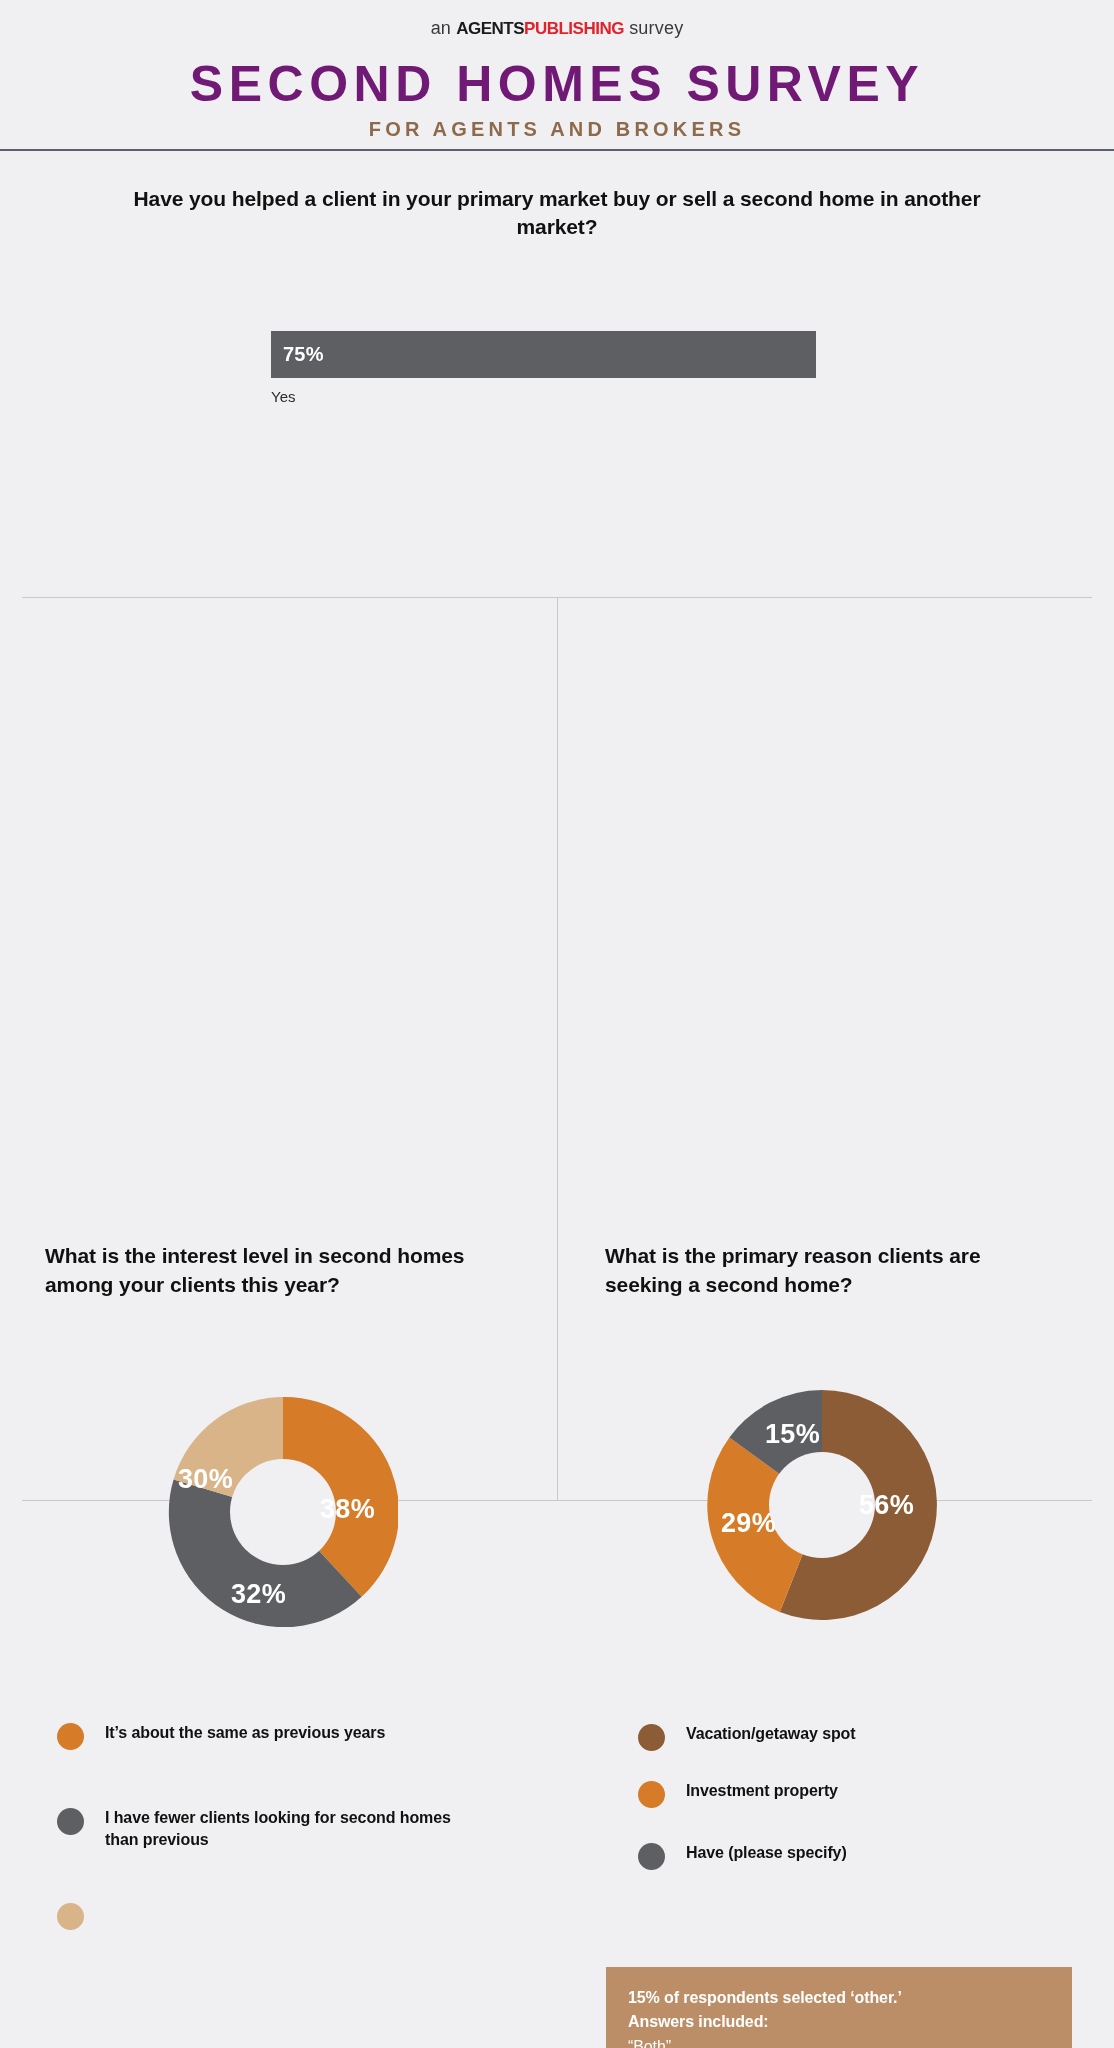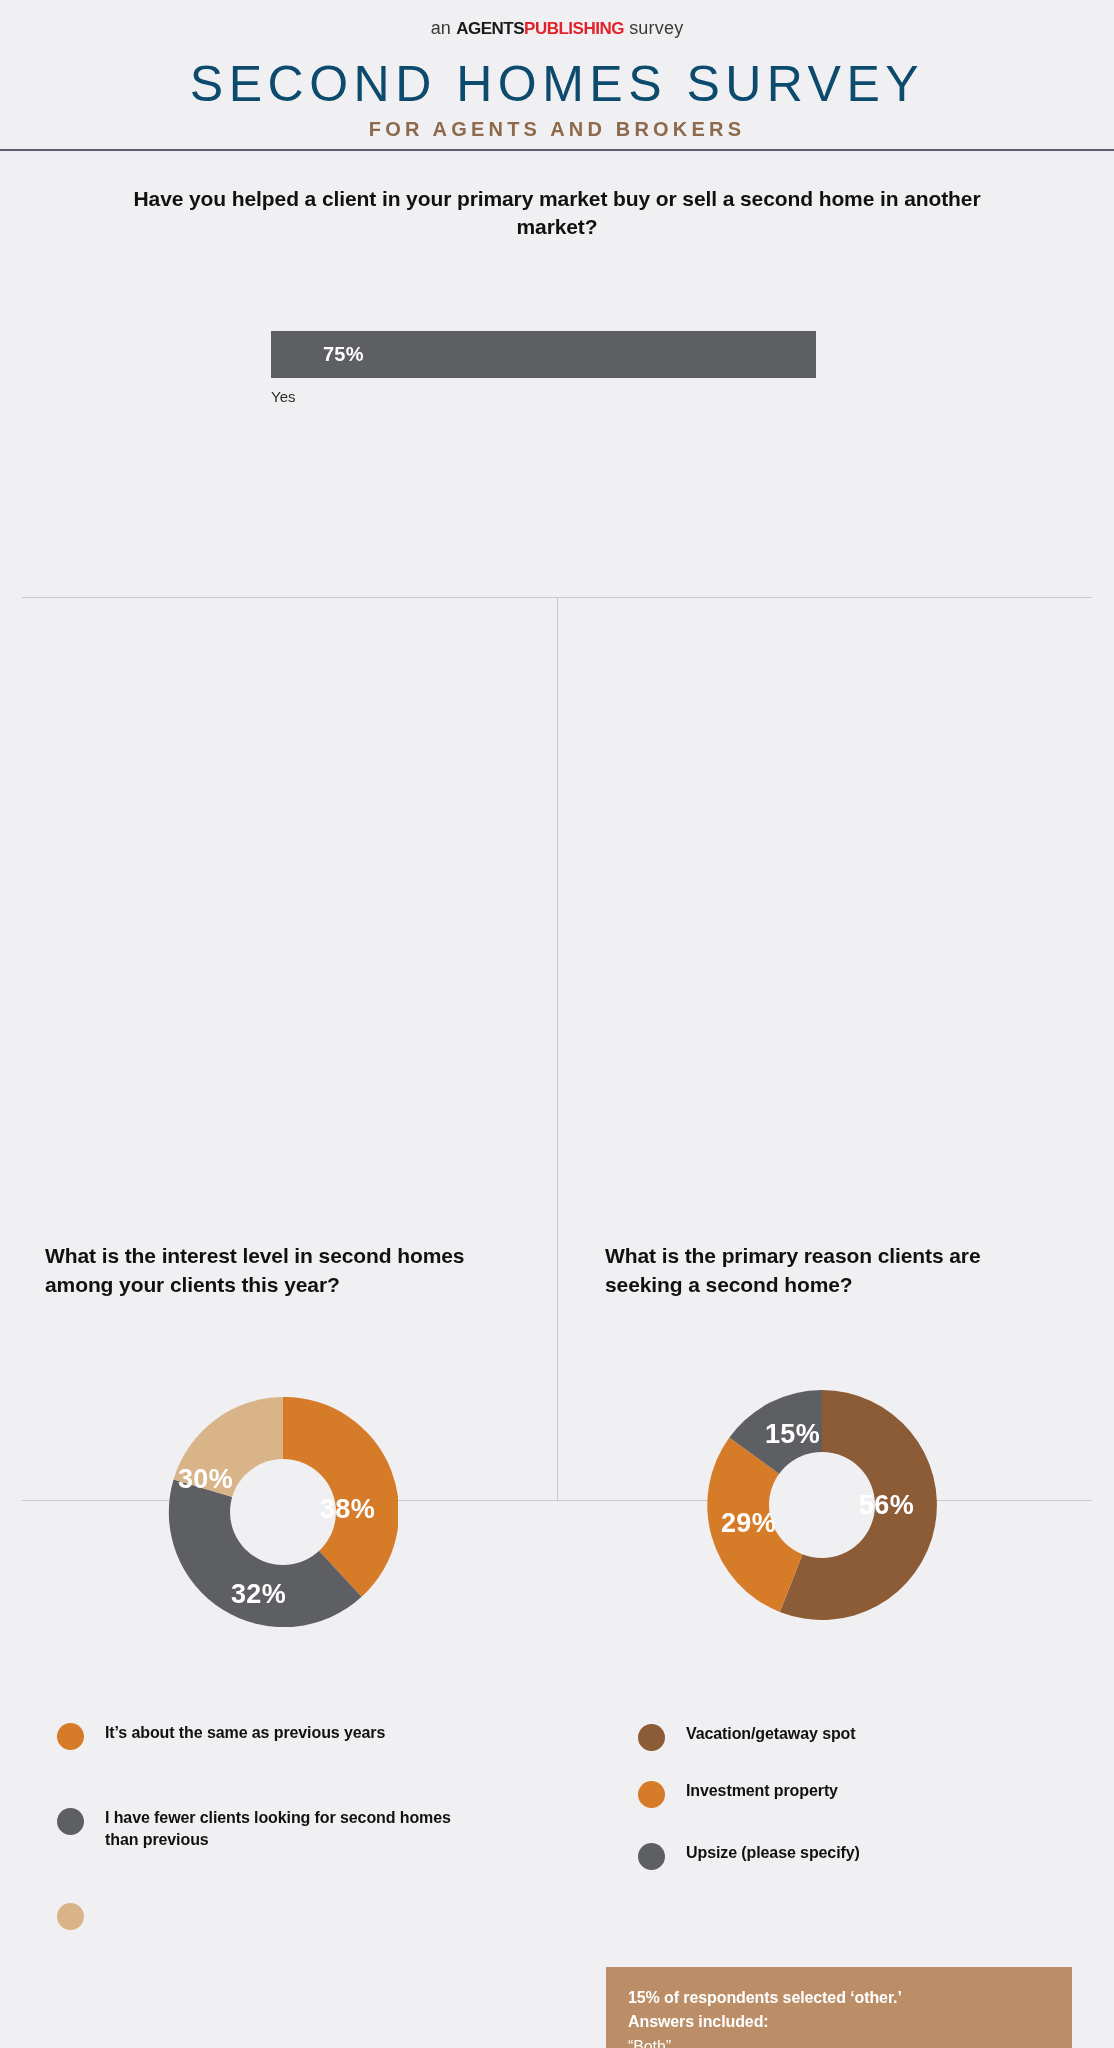--- a/index.html
+++ b/index.html
@@ -35,23 +35,23 @@
   }
   .kicker .brand-pub {
     font-weight: 700;
     font-stretch: condensed;
     letter-spacing: -0.5px;
     color: #e2222b;
     font-size: 17px;
   }
   .main-title {
     font-size: 50px;
-    font-weight: 400;
+    font-weight: 700;
     letter-spacing: 5.5px;
-    color: #0c4a6e;
+    color: #701a75;
     margin-top: 22px;
     line-height: 1;
   }
   .sub-title {
     font-size: 20px;
     font-weight: 700;
     letter-spacing: 4.2px;
     color: #8d6a4b;
     margin-top: 10px;
     line-height: 1;
@@ -75,21 +75,20 @@
     height: 47px;
     display: flex;
     align-items: center;
   }
   .bar-val {
     color: #fff;
     font-size: 20px;
     font-weight: 700;
     padding-left: 12px;
     letter-spacing: 0.2px;
-    margin-left: 40px;
   }
   .bar-label {
     margin-top: 10px;
     font-size: 15px;
     color: #2b2b2b;
     font-weight: 400;
   }
 
   
   .hr-line {
@@ -234,21 +233,21 @@
   <div class="legend-item" style="left:638px; top:1126px; width:420px;">
     <span class="legend-dot" style="background:#8c5c37;"></span>
     <span class="legend-text">Vacation/getaway spot</span>
   </div>
   <div class="legend-item" style="left:638px; top:1183px; width:420px;">
     <span class="legend-dot" style="background:#d67b28;"></span>
     <span class="legend-text">Investment property</span>
   </div>
   <div class="legend-item" style="left:638px; top:1245px; width:420px;">
     <span class="legend-dot" style="background:#5e5f63;"></span>
-    <span class="legend-text">Upsize (please specify)</span>
+    <span class="legend-text">Have (please specify)</span>
   </div>
 
   <div class="callout" style="left:606px; top:1370px; width:466px;">
     <div class="callout-line bold">15% of respondents selected ‘other.’</div>
     <div class="callout-line bold">Answers included:</div>
     <div class="callout-line">“Both”</div>
     <div class="callout-line">“Upsize or downsize”</div>
   </div>
 </div>
 

